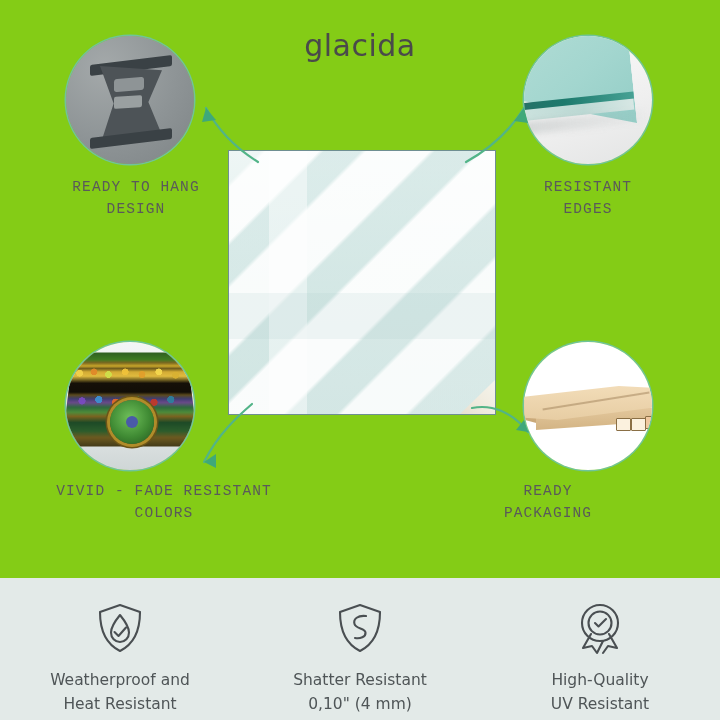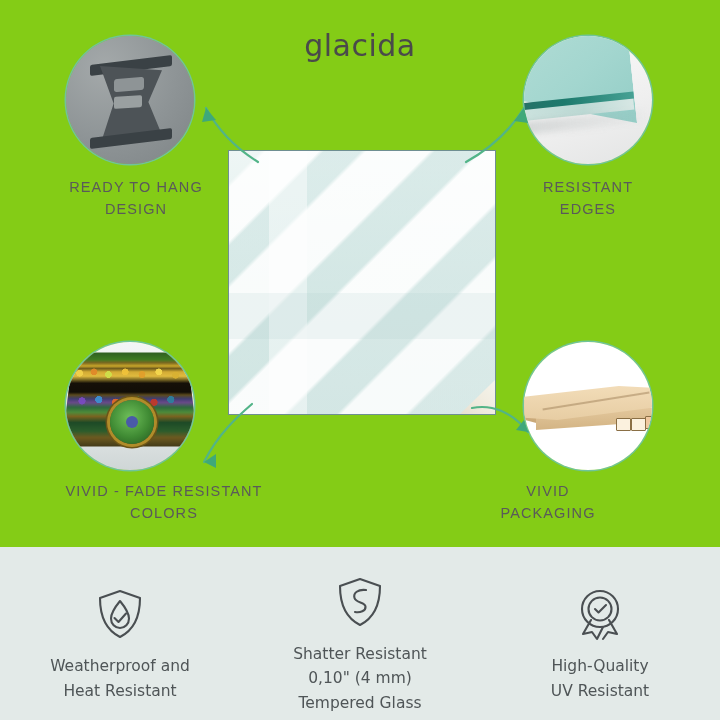--- a/index.html
+++ b/index.html
@@ -238,21 +238,21 @@
   .box-label.l3 { left: 121px; top: 74px; background:#f0c9a0; }
 
   
   .caption {
     position: absolute;
     text-align: center;
     font-size: 14.5px;
     letter-spacing: 1.1px;
     line-height: 1.55;
     color: #5a5a5a;
-    font-family: Liberation Sans, sans-serif;
+    font-family: Liberation Mono, monospace;
   }
 
   
   .panel {
     position: absolute;
     left: 228px; top: 150px;
     width: 268px; height: 265px;
     border: 1.5px solid #6f8f92;
     background:
       linear-gradient(135deg,
@@ -291,24 +291,24 @@
   
   .arrow-svg {
     position: absolute;
     pointer-events: none;
   }
 
   
   .bottombar {
     position: absolute;
     left: 0; bottom: 0;
-    width: 720px; height: 173px;
+    width: 720px; height: 142px;
     background: #e3eae8;
     display: flex;
-    align-items: center;
+    align-items: flex-start;
     justify-content: space-around;
     padding-top: 22px;
     box-sizing: border-box;
   }
   .spec {
     width: 170px;
     display: flex;
     flex-direction: column;
     align-items: center;
   }
@@ -375,21 +375,21 @@
       <div class="br-bg"></div>
       <div class="box-side"></div>
       <div class="box-front"></div>
       <div class="box-top"></div>
       <div class="box-seam"></div>
       <div class="box-label l1"></div>
       <div class="box-label l2"></div>
       <div class="box-label l3"></div>
     </div>
   </div>
-  <div class="caption" style="left: 444px; top: 480px; width: 208px; white-space: pre-line;">VIVID
+  <div class="caption" style="left: 444px; top: 480px; width: 208px; white-space: pre-line;">READY
 PACKAGING</div>
 
   <div class="panel">
     <div class="panel-band-v"></div>
     <div class="panel-band-h"></div>
     <div class="panel-fold"></div>
   </div>
 
   <svg class="arrow-svg" style="left:186px; top:90px;" width="80" height="80" viewBox="0 0 80 80">
     <path d="M72 72 C 56 62, 34 44, 20 18" stroke="#52b488" stroke-width="2.2" fill="none" stroke-linecap="round"></path>

